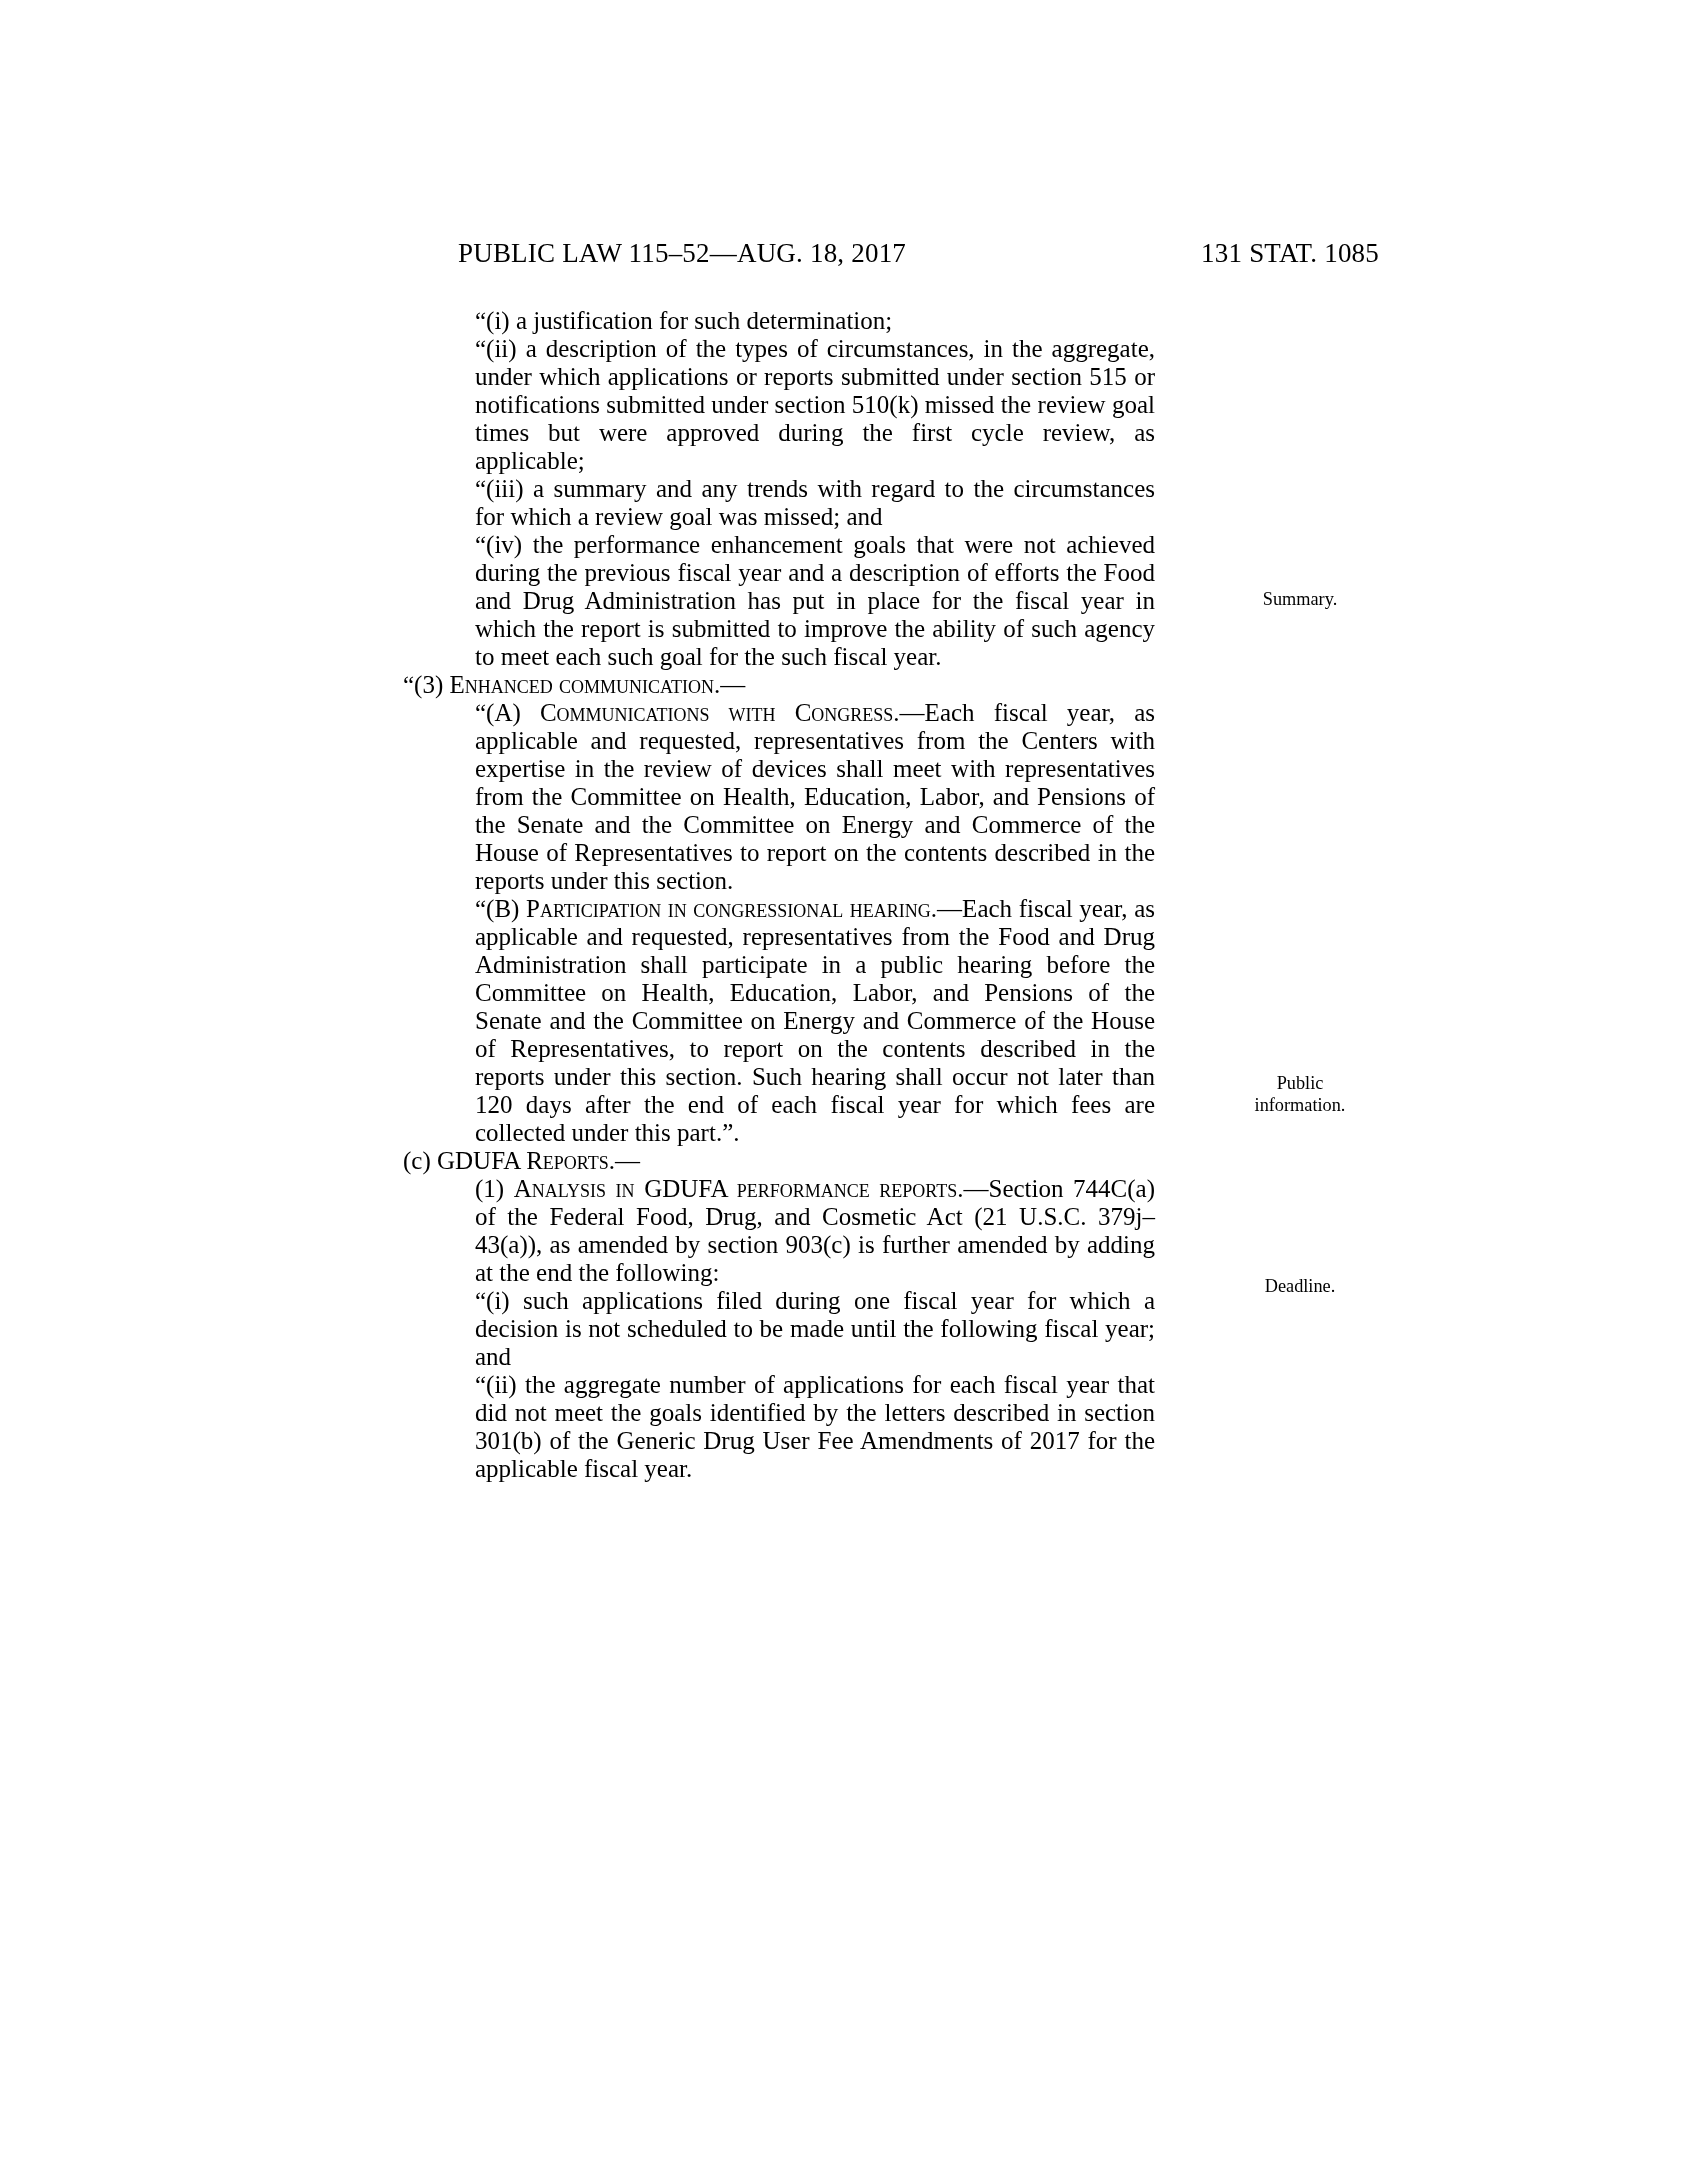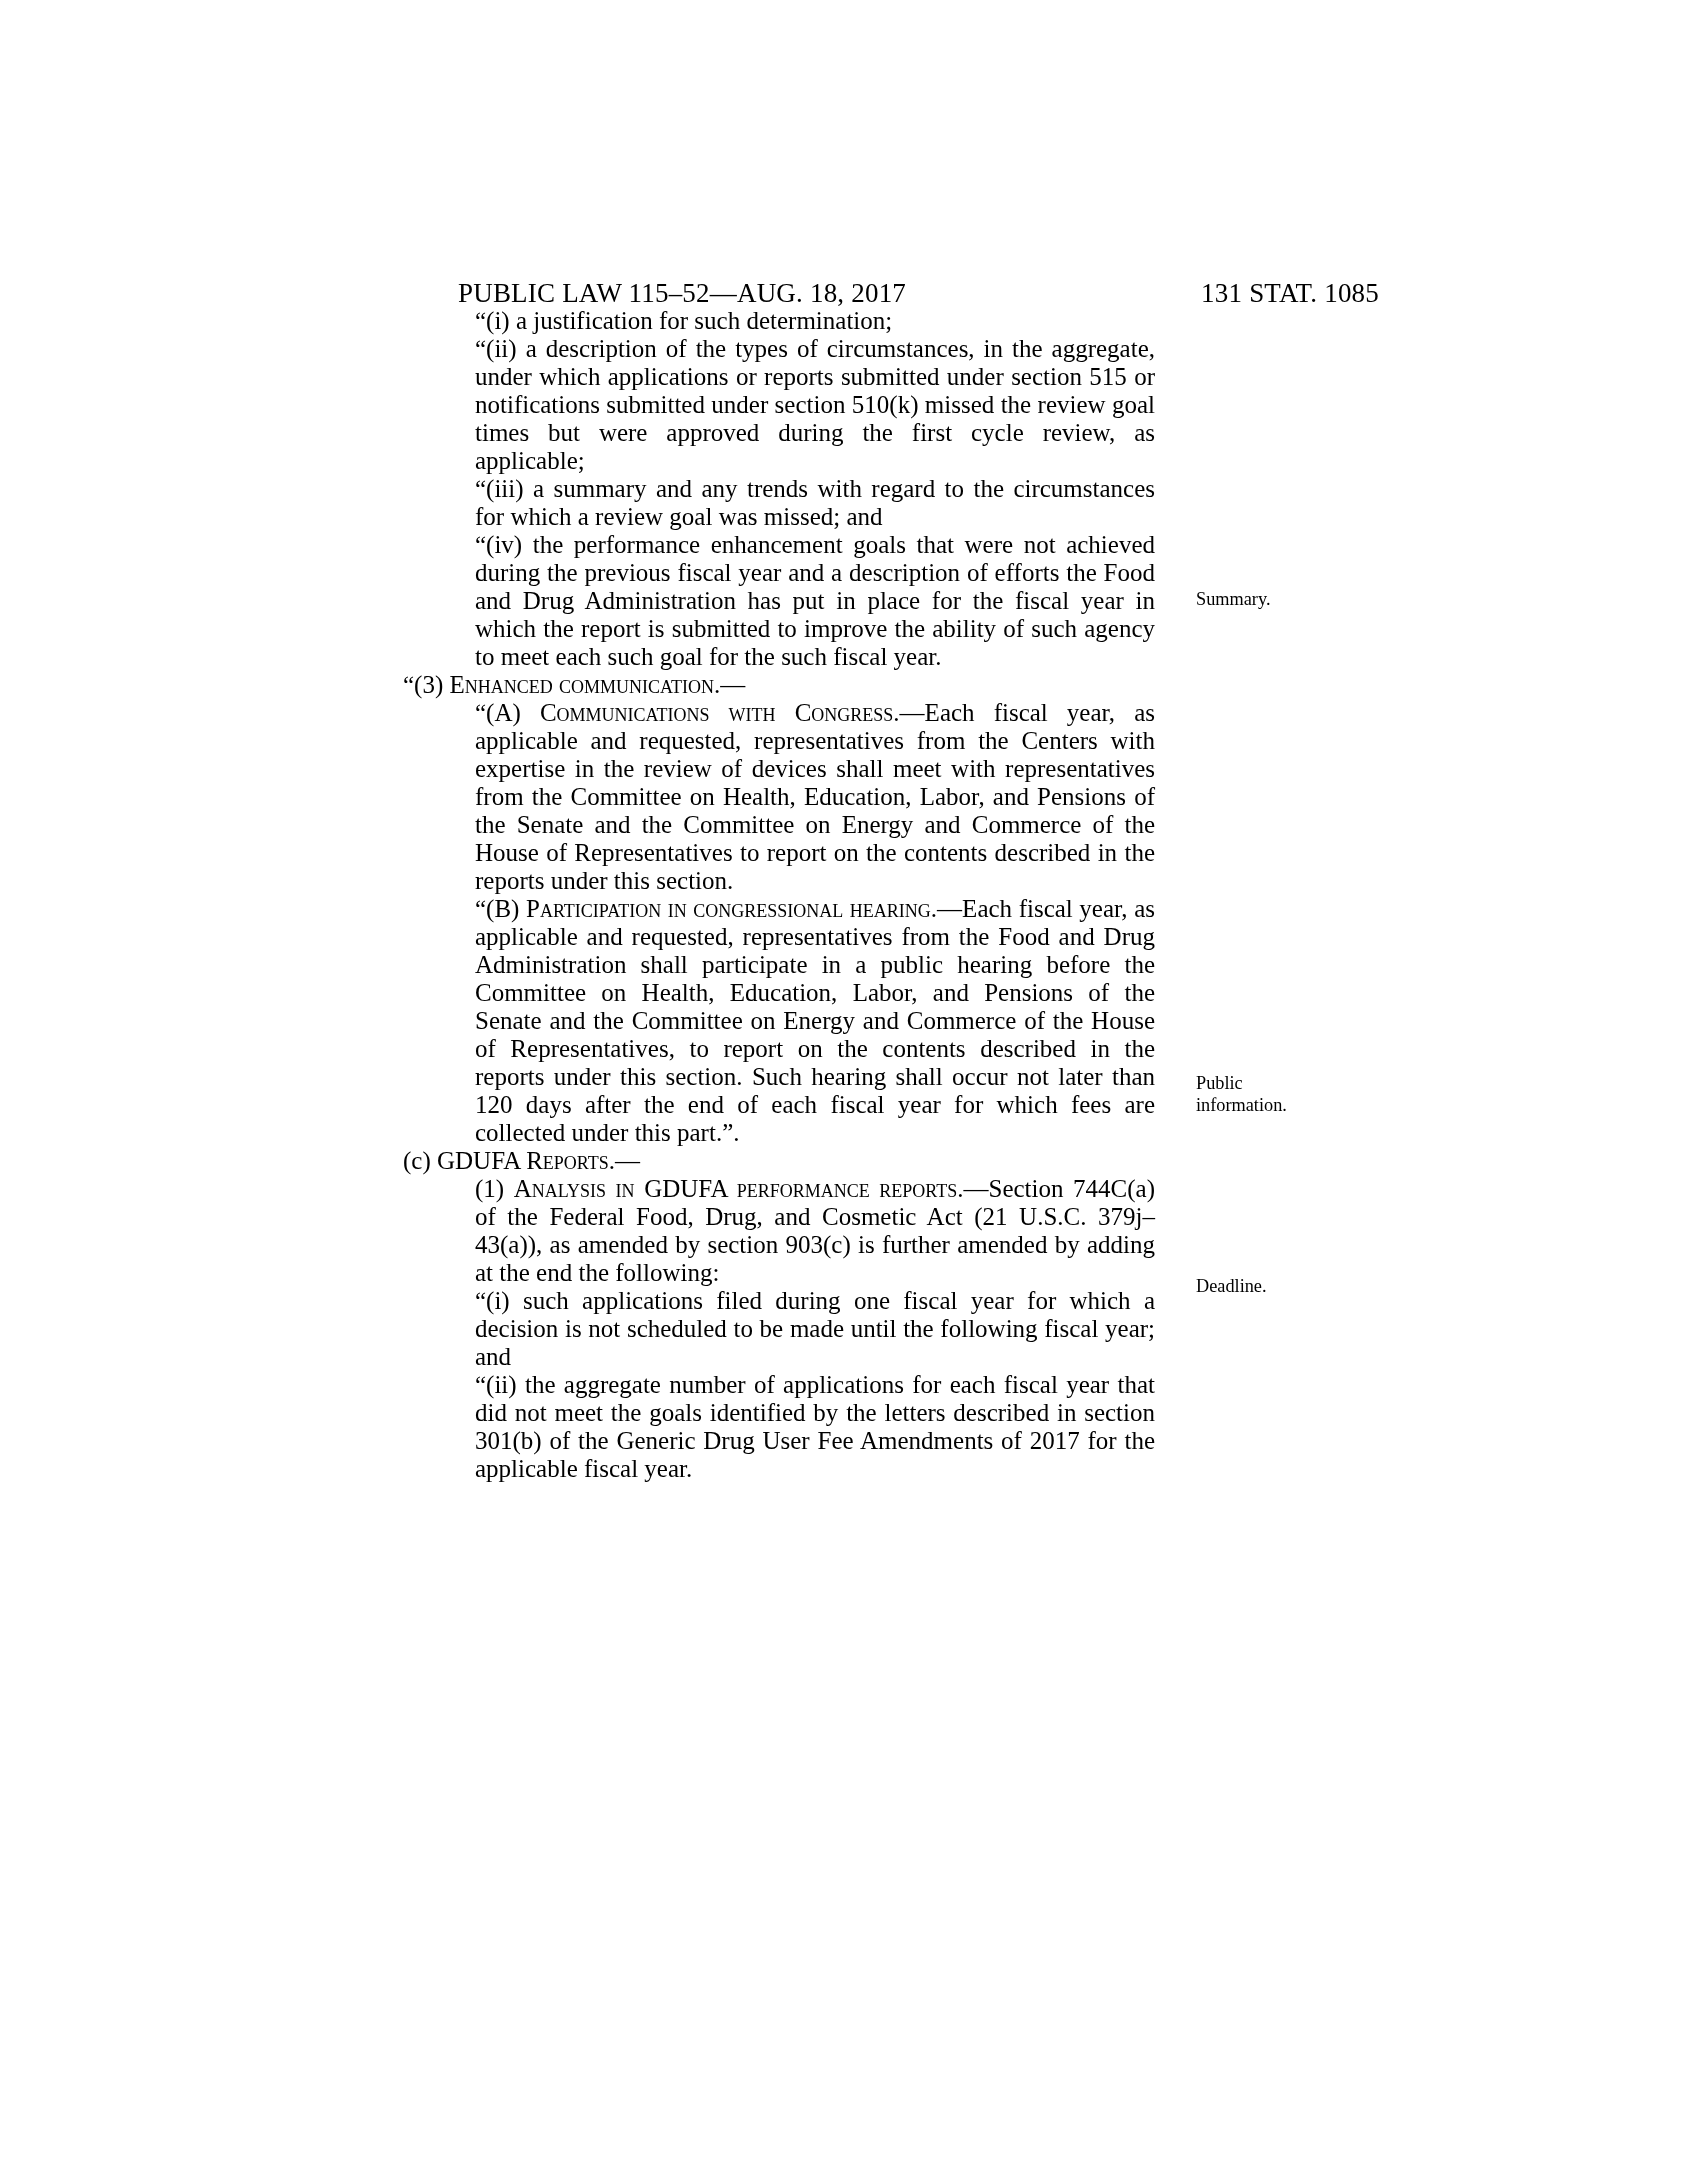--- a/index.html
+++ b/index.html
@@ -37,21 +37,20 @@
     justify-content: space-between;
     align-items: baseline;
     font-size: 27px;
     letter-spacing: 0.2px;
   }
   .runhead .left {
     white-space: nowrap;
   }
   .runhead .right {
     white-space: nowrap;
-    margin-top: 40px;
   }
 
   
   .col {
     position: absolute;
     left: 403px;
     top: 307px;
     width: 752px;
     font-size: 25px;
     line-height: 28px;
@@ -78,21 +77,21 @@
   }
 
   
   .sidenote {
     position: absolute;
     left: 1196px;
     width: 208px;
     font-size: 18.3px;
     line-height: 22px;
     font-family: "Liberation Serif", serif;
-    text-align: left;
+    text-align: center;
   }
 </style>
 </head>
 <body>
 
 <div class="page">
   <div class="content">
 
     <div class="runhead">
       <span class="left">PUBLIC LAW 115–52—AUG. 18, 2017</span>

